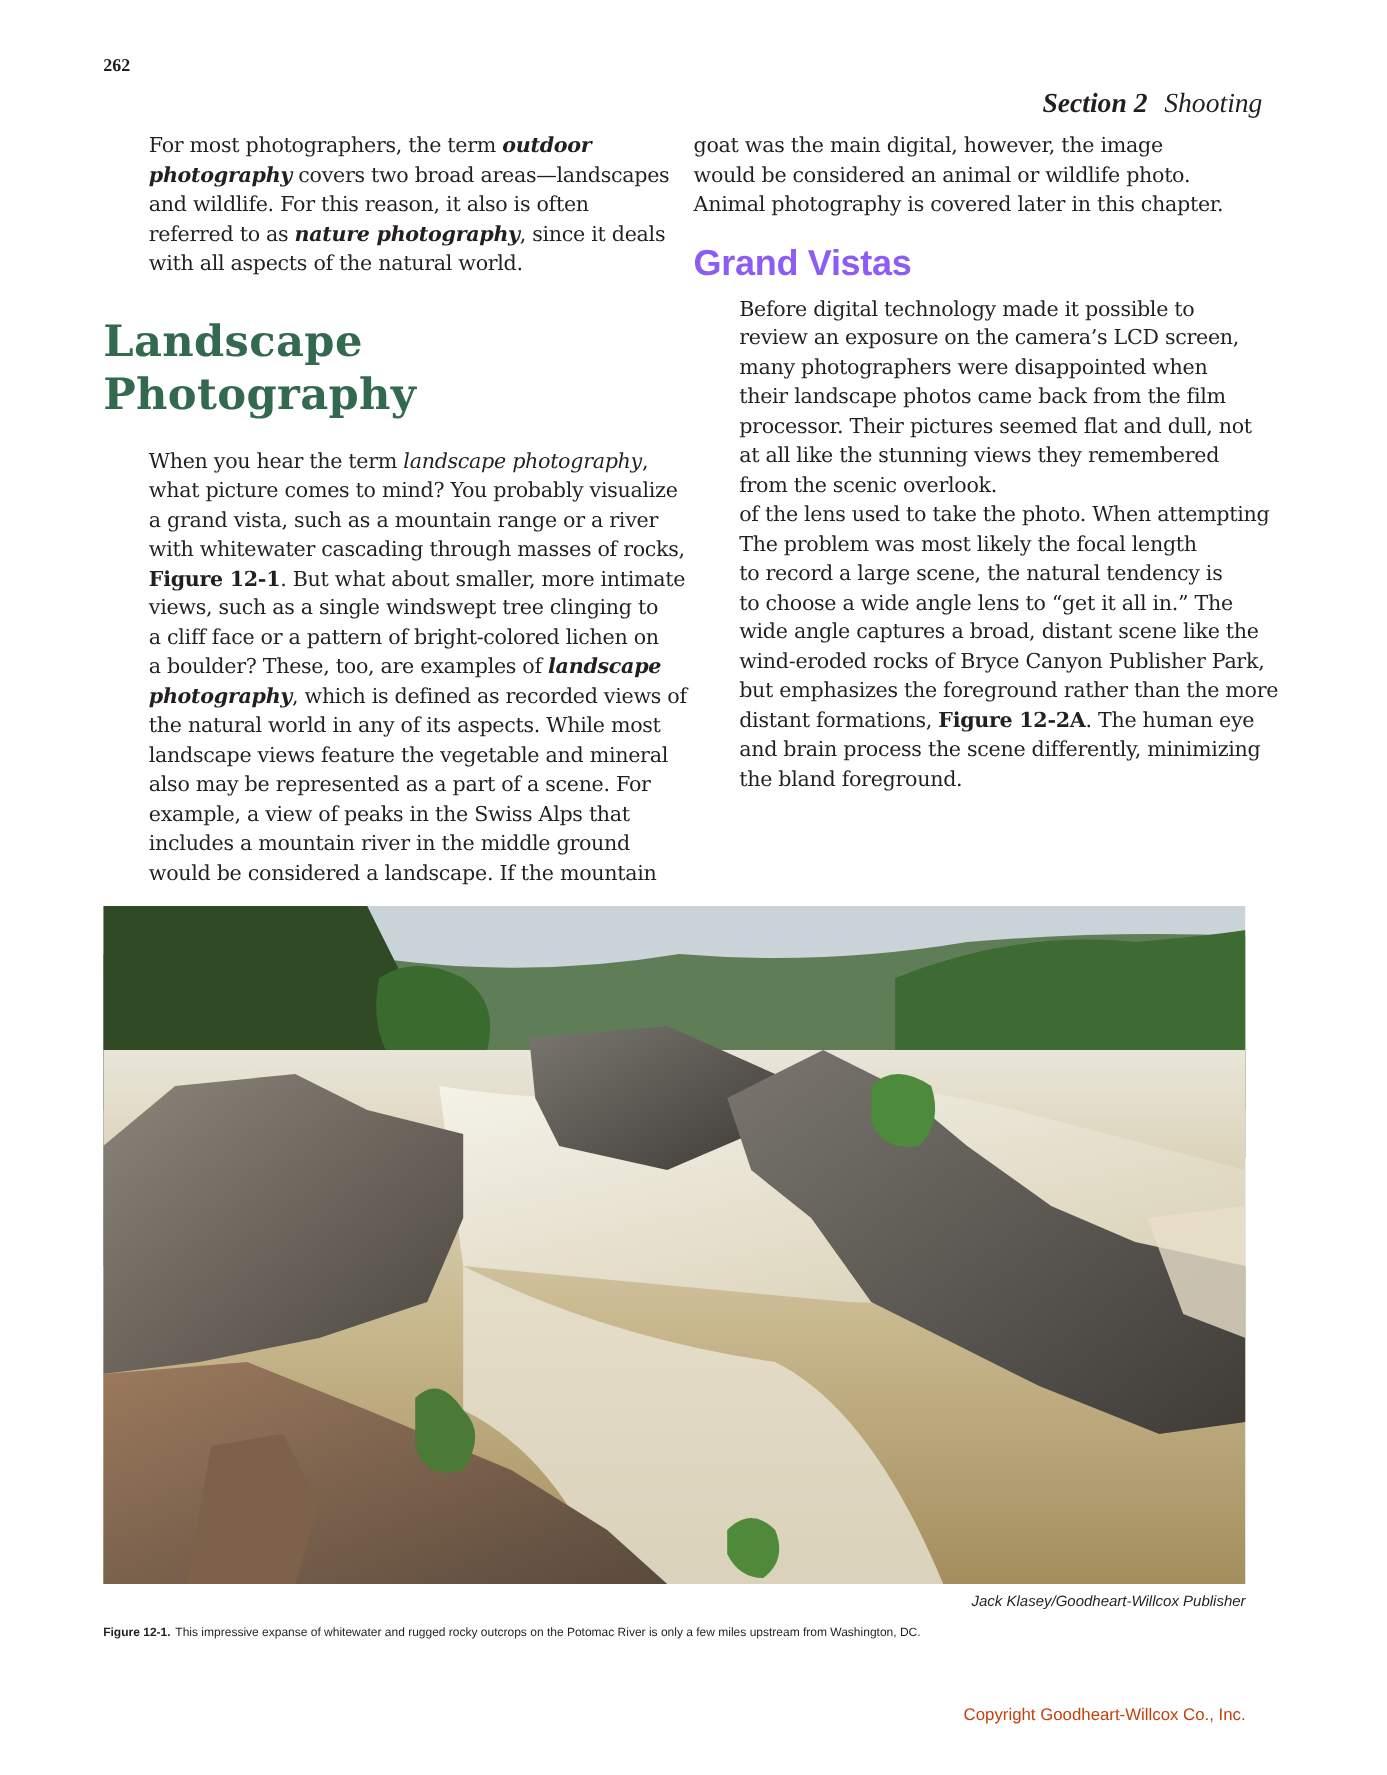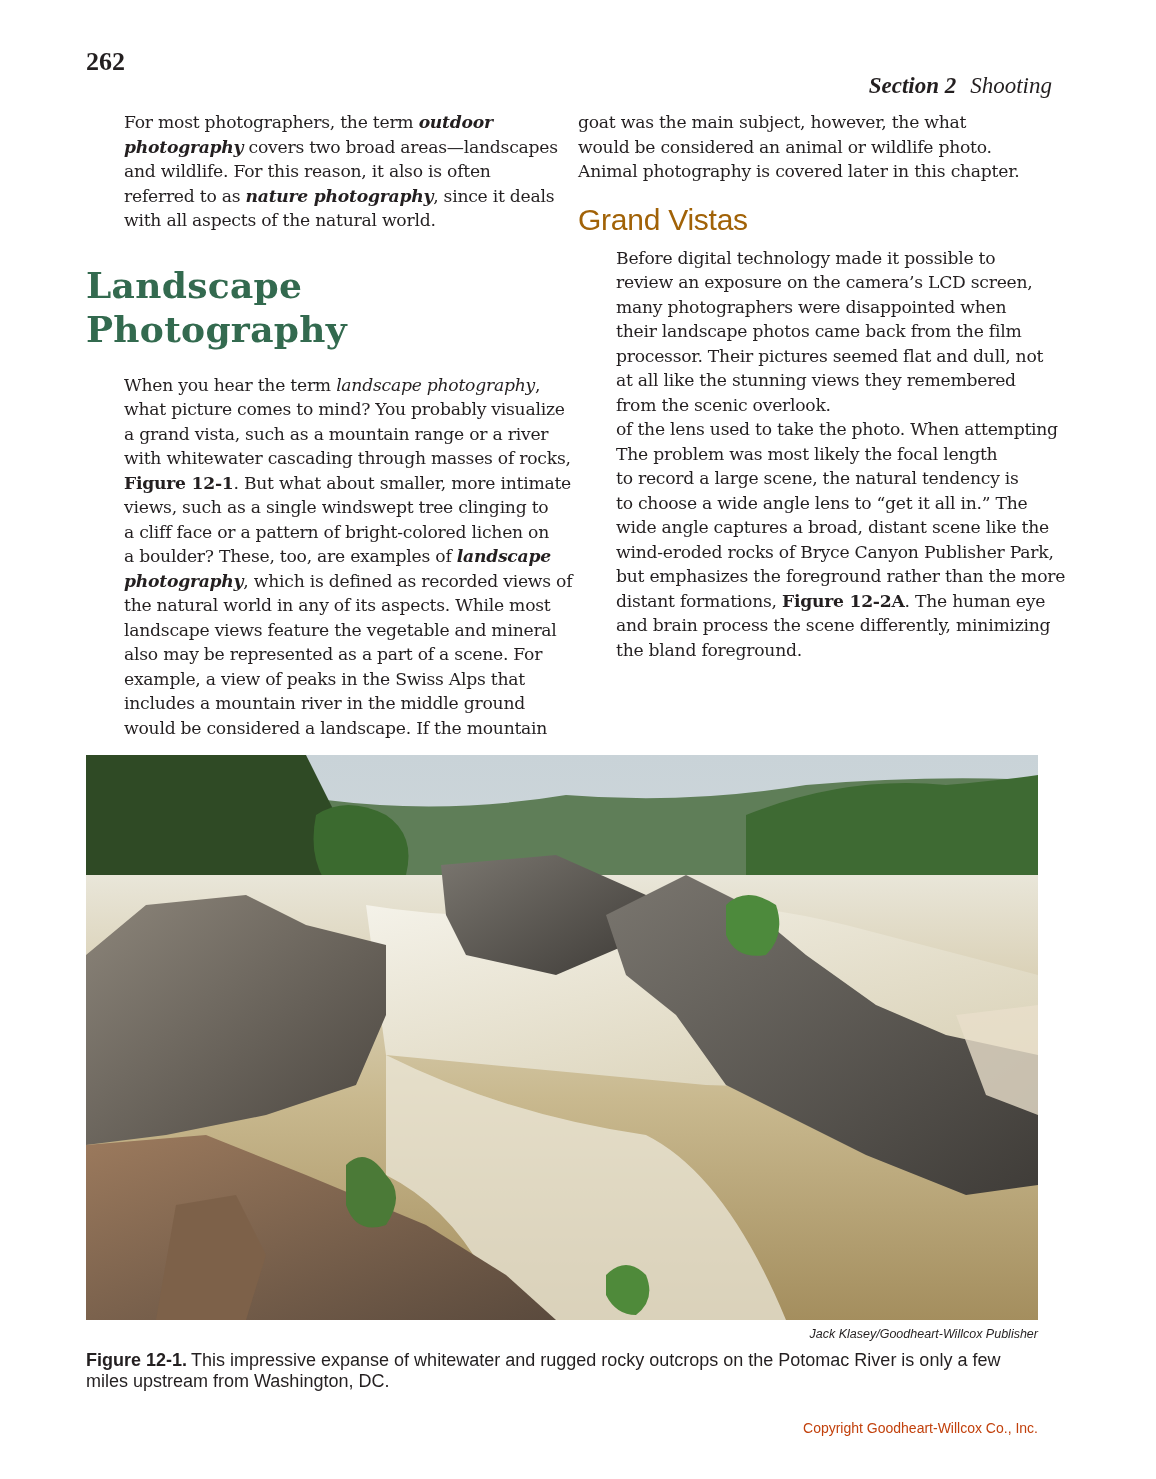--- a/index.html
+++ b/index.html
@@ -1,33 +1,33 @@
 <!DOCTYPE html>
 <html><head>
   <meta charset="utf-8">
   <style>
     html, body { margin: 0; padding: 0; background: #ffffff; }
     body { width: 1156px; height: 1479px; position: relative; overflow: hidden; color: #231f20; }
-    .page-number { position: absolute; left: 86px; top: 47px; font-family: "Liberation Serif", serif; font-weight: bold; font-size: 26px; }
+    .page-number { position: absolute; left: 86px; top: 47px; font-family: "Liberation Serif", serif; font-weight: bold; font-size: 15px; }
     .running-head { position: absolute; right: 104px; top: 48px; font-family: "Liberation Serif", serif; font-style: italic; font-size: 23px; margin-top: 25px; }
     .running-head .sec { font-weight: bold; margin-right: 14px; }
     .col { position: absolute; top: 110px; width: 462px; font-family: "DejaVu Serif", serif; font-size: 17.2px; line-height: 24.5px; letter-spacing: -0.25px; }
     .col-left { left: 86px; }
     .col-right { left: 578px; }
     .col p { margin: 0; text-indent: 38px; }
     .col p.noindent { text-indent: 0; }
     .line { display: block; white-space: nowrap; }
     .bi { font-weight: bold; font-style: italic; }
     .b { font-weight: bold; }
     .i { font-style: italic; }
     h1.section-title { margin: 30px 0 22px 0; font-family: "DejaVu Serif", serif; font-weight: bold; font-size: 36px; line-height: 44px; color: #336a4f; letter-spacing: 0.3px; }
-    h2.subsection-title { margin: 18px 0 8px 0; font-family: "Liberation Sans", sans-serif; font-weight: normal; font-size: 30px; line-height: 36px; color: #a16207; }
+    h2.subsection-title { margin: 18px 0 8px 0; font-family: "Liberation Sans", sans-serif; font-weight: bold; font-size: 30px; line-height: 36px; color: #8b5cf6; }
     .figure-photo { position: absolute; left: 86px; top: 755px; width: 952px; height: 565px; overflow: hidden; }
     .photo-credit { position: absolute; right: 118px; top: 1327px; font-family: "Liberation Sans", sans-serif; font-style: italic; font-size: 12.5px; color: #231f20; }
-    .figure-caption { position: absolute; left: 86px; top: 1350px; width: 950px; font-family: "Liberation Sans", sans-serif; font-size: 18px; line-height: 21px; color: #231f20; }
+    .figure-caption { position: absolute; left: 86px; top: 1350px; width: 950px; font-family: "Liberation Sans", sans-serif; font-size: 10px; line-height: 21px; color: #231f20; }
     .figure-caption .fig-label { font-weight: bold; margin-right: 4px; }
     .copyright { position: absolute; right: 118px; top: 1420px; font-family: "Liberation Sans", sans-serif; font-size: 14px; color: #c2410c; }
   </style>
 </head>
 <body>
 
 <div class="page-number">262</div>
 <div class="running-head">
   <span class="sec">Section 2</span><span>Shooting</span>
 </div>
@@ -55,21 +55,21 @@
       <span class="line">landscape views feature the vegetable and mineral</span>
       <span class="line">also may be represented as a part of a scene. For</span>
       <span class="line">example, a view of peaks in the Swiss Alps that</span>
       <span class="line">includes a mountain river in the middle ground</span>
       <span class="line">would be considered a landscape. If the mountain</span>
     </p>
 </div>
 
 <div class="col col-right">
   <p class="rich noindent">
-      <span class="line">goat was the main subject, however, the what</span>
+      <span class="line">goat was the main digital, however, the image</span>
       <span class="line">would be considered an animal or wildlife photo.</span>
       <span class="line">Animal photography is covered later in this chapter.</span>
     </p>
   <h2 class="subsection-title">Grand Vistas</h2>
   <p class="rich">
       <span class="line">Before digital technology made it possible to</span>
       <span class="line">review an exposure on the camera’s LCD screen,</span>
       <span class="line">many photographers were disappointed when</span>
       <span class="line">their landscape photos came back from the film</span>
       <span class="line">processor. Their pictures seemed flat and dull, not</span>

